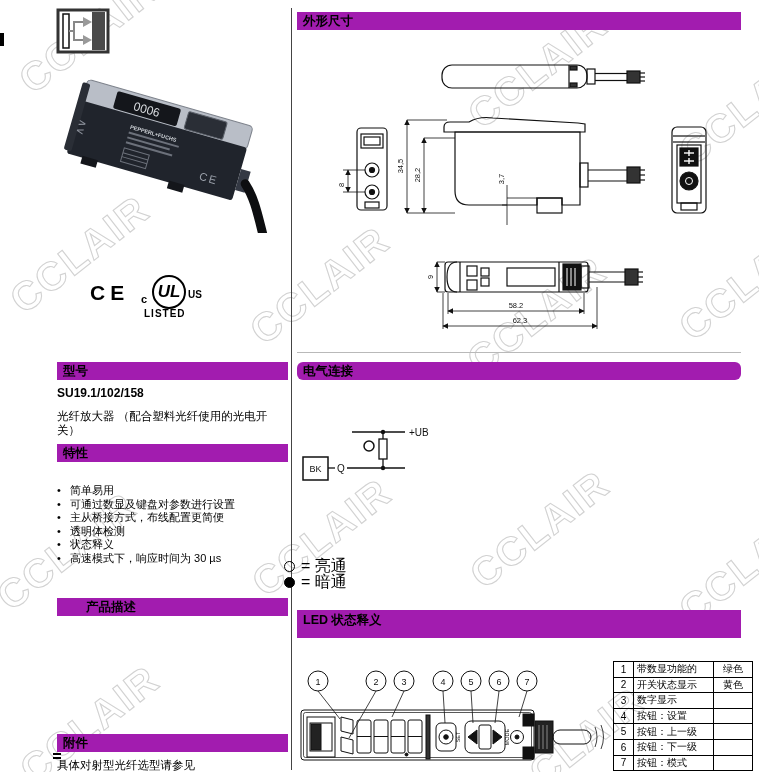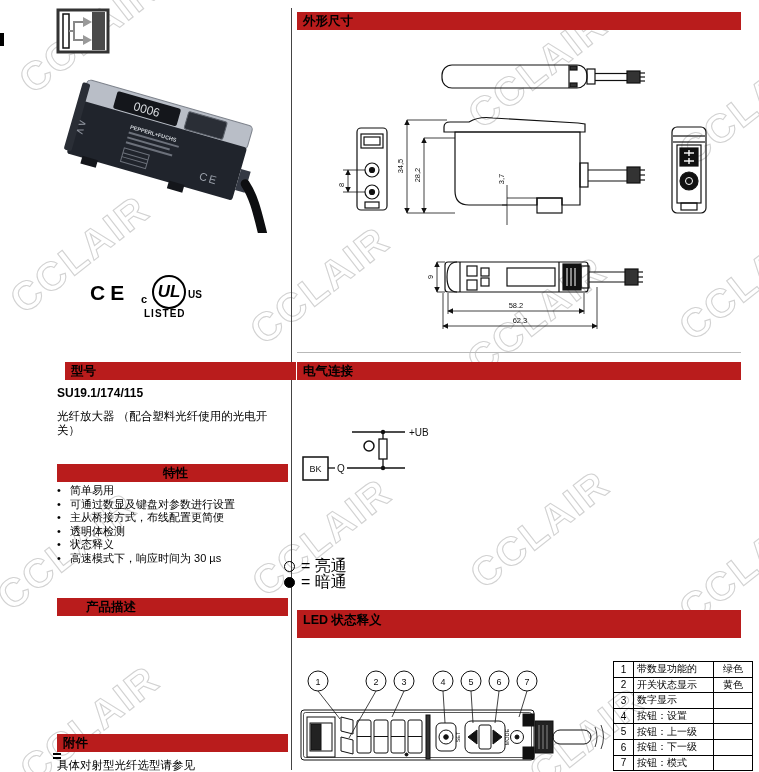--- a/index.html
+++ b/index.html
@@ -5,21 +5,21 @@
   html,body{margin:0;padding:0;}
   body{width:759px;height:772px;position:relative;overflow:hidden;background:#fff;
        font-family:"Liberation Sans","DejaVu Sans",sans-serif;color:#000;}
   .abs{position:absolute;}
   
   #wm{position:absolute;left:0;top:0;z-index:0;}
   
   #content{position:absolute;left:0;top:0;width:759px;height:772px;z-index:1;}
   .colrule{position:absolute;left:291px;top:8px;width:1px;height:762px;background:#444;}
   .sep{position:absolute;background:#b9b9b9;height:1px;}
-  .sechdr{position:absolute;background:#b91c1c;height:18px;line-height:18px;
+  .sechdr{position:absolute;background:#a21caf;height:18px;line-height:18px;
           font-weight:bold;font-size:12.5px;padding-left:6px;box-sizing:border-box;color:#000;}
   .hdr-left{left:57px;width:231px;}
   .hdr-right{left:297px;width:444px;}
   .model{left:57px;top:386px;width:232px;font-size:12px;font-weight:bold;}
   .modeldesc{left:57px;top:409px;width:232px;font-size:11.5px;line-height:14px;}
   .feat{left:57px;top:484px;width:233px;font-size:11px;line-height:13.6px;}
   .feat-row{display:flex;}
   .dot{width:13px;flex:0 0 13px;}
   .dot::before{content:"•";}
   .para{left:57px;top:622px;width:233px;font-size:9.8px;line-height:9.8px;
@@ -114,25 +114,25 @@
   </svg>
 
   <div class="abs ce">CE</div>
   <div class="abs ulwrap">
     <span class="ulc">c</span>
     <span class="ulcircle">UL</span>
     <span class="ulus">US</span>
     <span class="ullisted">LISTED</span>
   </div>
 
-  <div class="sechdr hdr-left" style="top:362px;margin-left:8px;">型号</div>
-  <div class="abs model">SU19.1/174/115</div>
+  <div class="sechdr hdr-left" style="top:362px;">型号</div>
+  <div class="abs model">SU19.1/102/158</div>
   <div class="abs modeldesc">光纤放大器 （配合塑料光纤使用的光电开关）</div>
 
-  <div class="sechdr hdr-left" style="top:464px;text-align:center;">特性</div>
+  <div class="sechdr hdr-left" style="top:444px;">特性</div>
   <div class="abs feat">
     <div class="feat-row">
         <span class="dot"></span>
         <span>简单易用</span>
       </div>
     <div class="feat-row">
         <span class="dot"></span>
         <span>可通过数显及键盘对参数进行设置</span>
       </div>
     <div class="feat-row">
@@ -266,21 +266,21 @@
       <text transform="rotate(-90 123 140)" x="123" y="140" text-anchor="middle">28,2</text>
       <text transform="rotate(-90 207 144)" x="207" y="144" text-anchor="middle">3,7</text>
       <text transform="rotate(-90 136 242)" x="136" y="242" text-anchor="middle">9</text>
       <text x="219" y="273" text-anchor="middle">58.2</text>
       <text x="223" y="288" text-anchor="middle">62,3</text>
     </g>
   </svg>
 
   <div class="sep" style="left:297px;top:352px;width:444px;"></div>
 
-  <div class="sechdr hdr-right" style="top:362px;">电气连接</div>
+  <div class="sechdr hdr-right" style="top:362px;border-radius:6px;">电气连接</div>
 
   <svg class="abs" style="left:299px;top:413px;" width="190" height="75" viewBox="0 0 190 75">
     <g fill="none" stroke="#111" stroke-width="1.3">
       <line x1="53" y1="19" x2="106" y2="19"></line>
       <line x1="84" y1="19" x2="84" y2="26"></line>
       <rect x="80" y="26" width="8" height="20"></rect>
       <line x1="84" y1="46" x2="84" y2="55"></line>
       <circle cx="70" cy="33" r="5" stroke-width="1.5"></circle>
       <rect x="4" y="44" width="25" height="23" stroke-width="1.5"></rect>
       <line x1="29" y1="55" x2="36" y2="55"></line>

